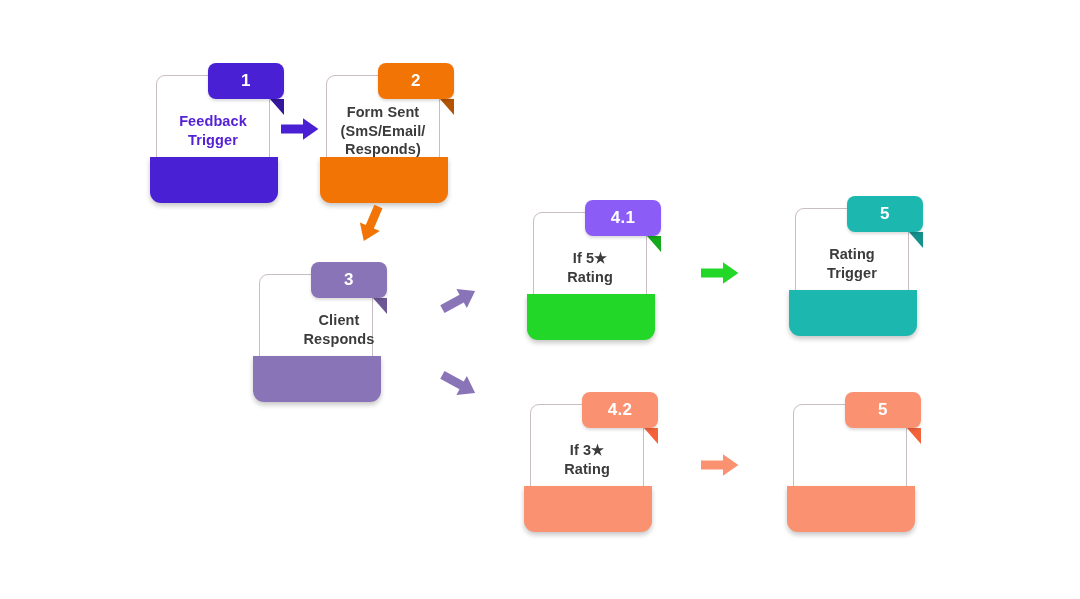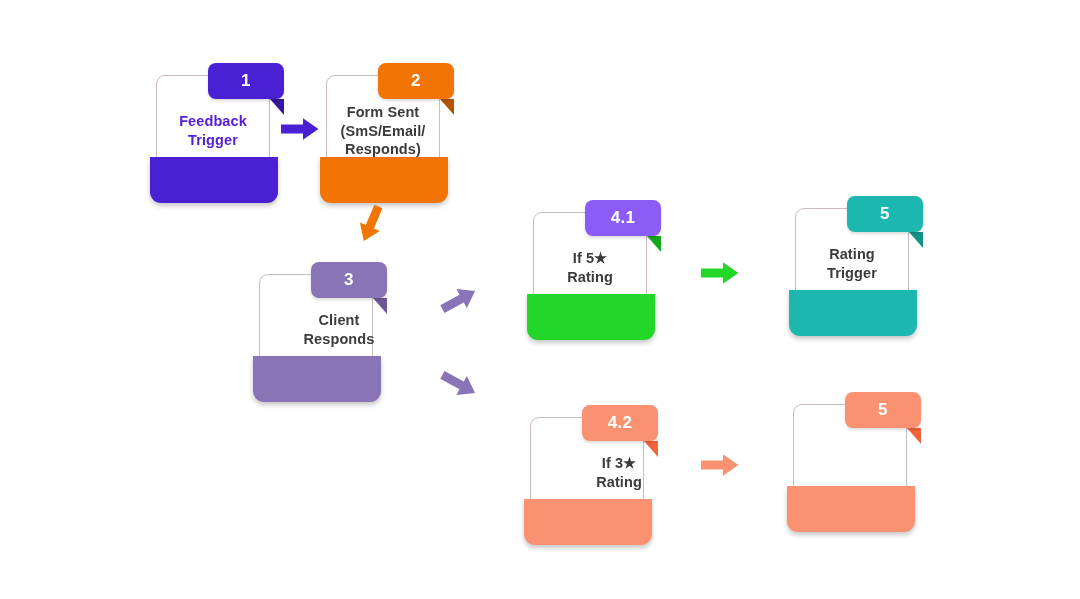--- a/index.html
+++ b/index.html
@@ -168,26 +168,26 @@
       <div class="card-footer" style="background: rgb(28, 184, 176);"></div>
       <div class="badge-fold" style="border-top-color: rgb(21, 145, 139);"></div>
       <div class="card-badge" style="background: rgb(28, 184, 176);">5</div>
       <div class="card-label" style="color: rgb(59, 59, 59);">
         <div>
           <div>Rating</div>
           <div>Trigger</div>
         </div>
       </div>
     </div>
-    <div class="card" style="left: 524px; top: 405px;">
+    <div class="card" style="left: 524px; top: 392px;">
       <div class="card-body"></div>
       <div class="card-footer" style="background: rgb(250, 146, 114);"></div>
       <div class="badge-fold" style="border-top-color: rgb(244, 99, 58);"></div>
       <div class="card-badge" style="background: rgb(250, 146, 114);">4.2</div>
-      <div class="card-label" style="color: rgb(59, 59, 59); margin-left: 32px;">
+      <div class="card-label" style="color: rgb(59, 59, 59);">
         <div>
           <div>If 3★</div>
           <div>Rating</div>
         </div>
       </div>
     </div>
     <div class="card" style="left: 787px; top: 392px;">
       <div class="card-body"></div>
       <div class="card-footer" style="background: rgb(250, 146, 114);"></div>
       <div class="badge-fold" style="border-top-color: rgb(244, 99, 58);"></div>

